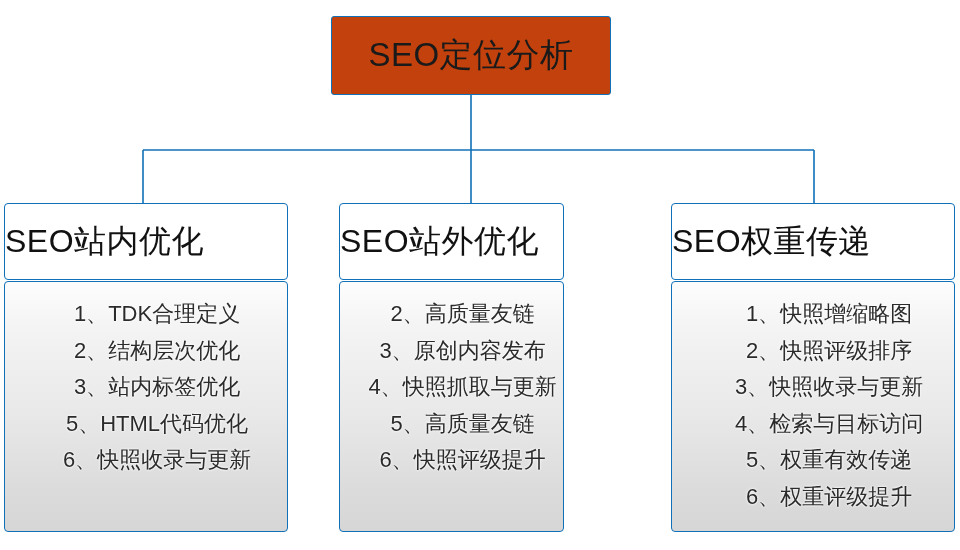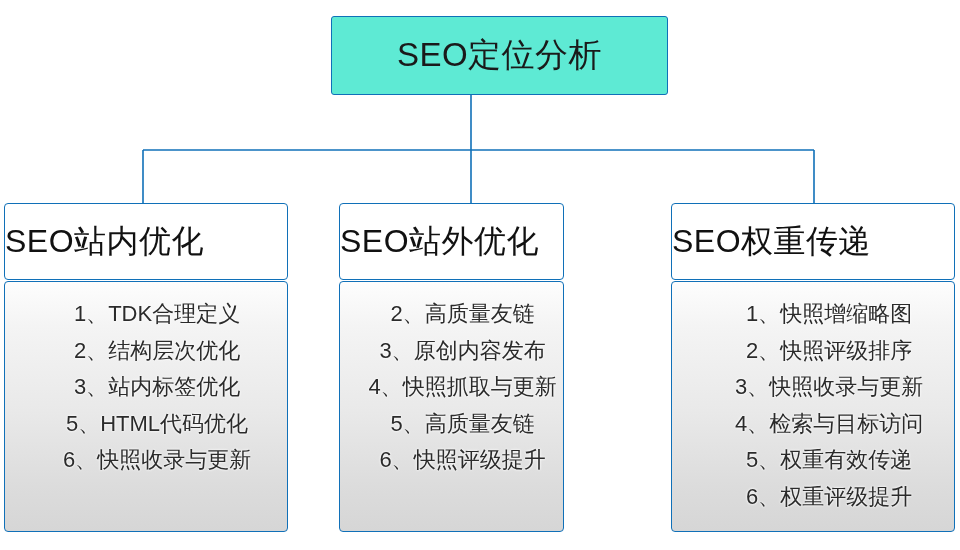--- a/index.html
+++ b/index.html
@@ -27,26 +27,26 @@
     top: 0;
     width: 960px;
     height: 550px;
   }
 
   
   .root-box {
     position: absolute;
     left: 331px;
     top: 16px;
-    width: 337px;
+    width: 280px;
     height: 79px;
     box-sizing: border-box;
     border: 1.6px solid #1070b8;
     border-radius: 3px;
-    background: #5eead4;
+    background: #c2410c;
     display: flex;
     align-items: center;
     justify-content: center;
   }
   .root-box .node-title {
     font-size: 33px;
     color: #1a1a1a;
     letter-spacing: 0.5px;
     white-space: nowrap;
   }

